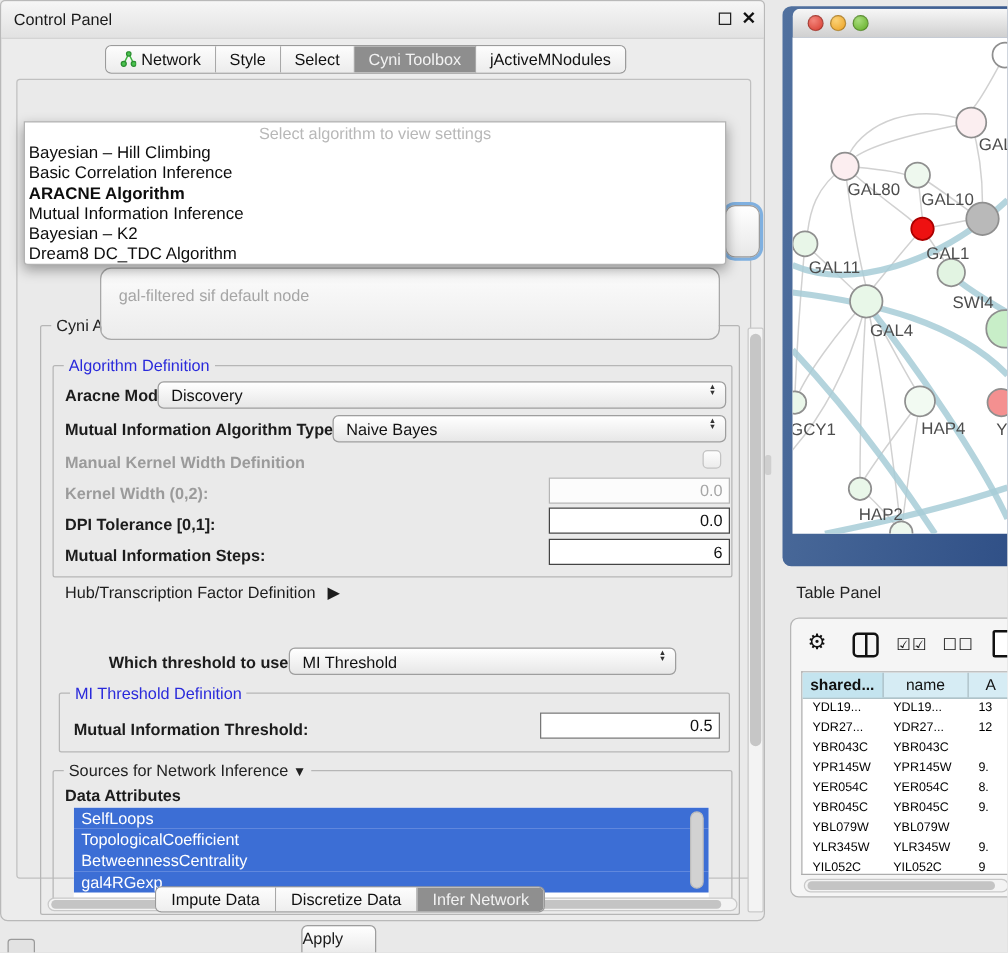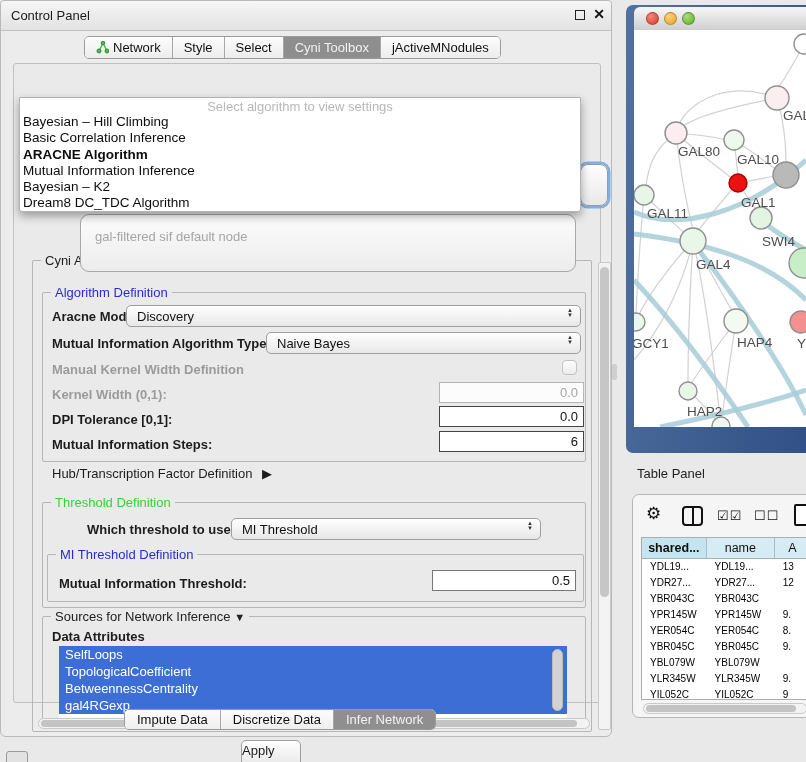--- a/index.html
+++ b/index.html
@@ -185,37 +185,34 @@
 
       <div class="lbl" style="left:38px; top:272px;">Mutual Information Algorithm Type:</div>
       <div class="combo" style="left:252px; top:268px; width:315px;">
         <span>Naive Bayes</span>
         <span class="arrows">▲<br>▼</span>
       </div>
 
       <div class="lbl dis" style="left:38px; top:298px;">Manual Kernel Width Definition</div>
       <div class="chk" style="left:548px; top:296px;"></div>
 
-      <div class="lbl dis" style="left:38px; top:323px;">Kernel Width (0,1):</div>
+      <div class="lbl dis" style="left:38px; top:323px;">Kernel Width (0,2):</div>
       <input class="tf dis" style="left: 425px; top: 318px; width: 145px;" readonly="" value="0.0">
 
       <div class="lbl" style="left:38px; top:348px;">DPI Tolerance [0,1]:</div>
       <input class="tf" style="left: 425px; top: 342px; width: 145px;" value="0.0">
 
       <div class="lbl" style="left:38px; top:373px;">Mutual Information Steps:</div>
       <input class="tf" style="left: 425px; top: 367px; width: 145px;" value="6">
 
       <div class="lbl" style="left:38px; top:402px; font-weight:normal;">
         <span>Hub/Transcription Factor Definition</span>
         <span style="font-size:13px; margin-left:6px;">▶</span>
       </div>
 
-      <div class="grp" style="left:28px; top:438px; width:544px; height:106px;">
-        <div class="grp-title" style="color:#35d435;">Threshold Definition</div>
-      </div>
       <div class="lbl" style="left:73px; top:458px;">Which threshold to use:</div>
       <div class="combo" style="left:217px; top:454px; width:310px;">
         <span>MI Threshold</span>
         <span class="arrows">▲<br>▼</span>
       </div>
 
       <div class="grp" style="left:33px; top:490px; width:537px; height:48px;">
         <div class="grp-title" style="color:#2a2adb; background:#eaeaea;">MI Threshold Definition</div>
       </div>
       <div class="lbl" style="left:45px; top:512px;">Mutual Information Threshold:</div>

